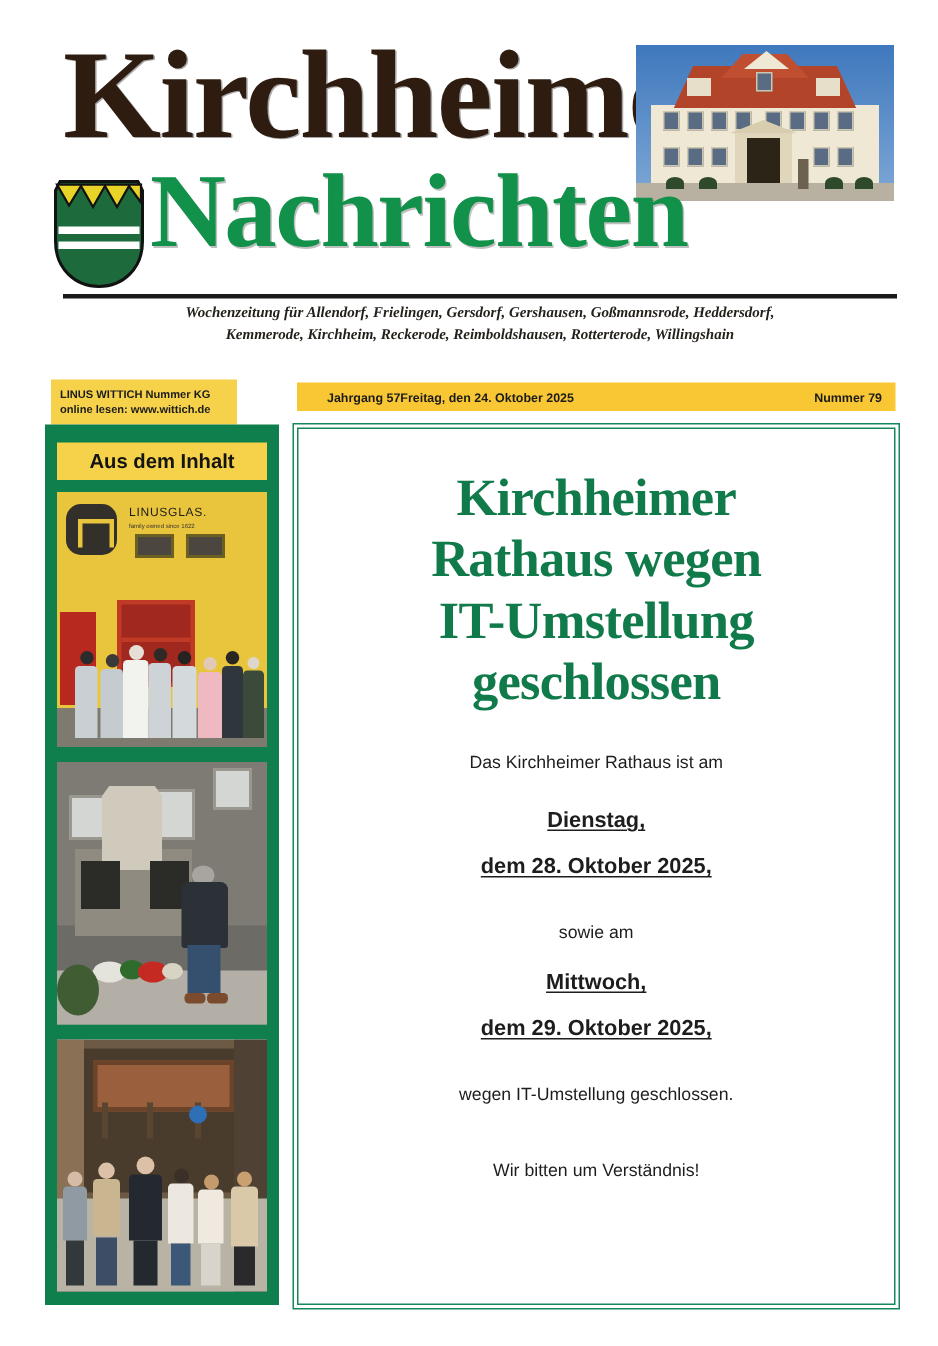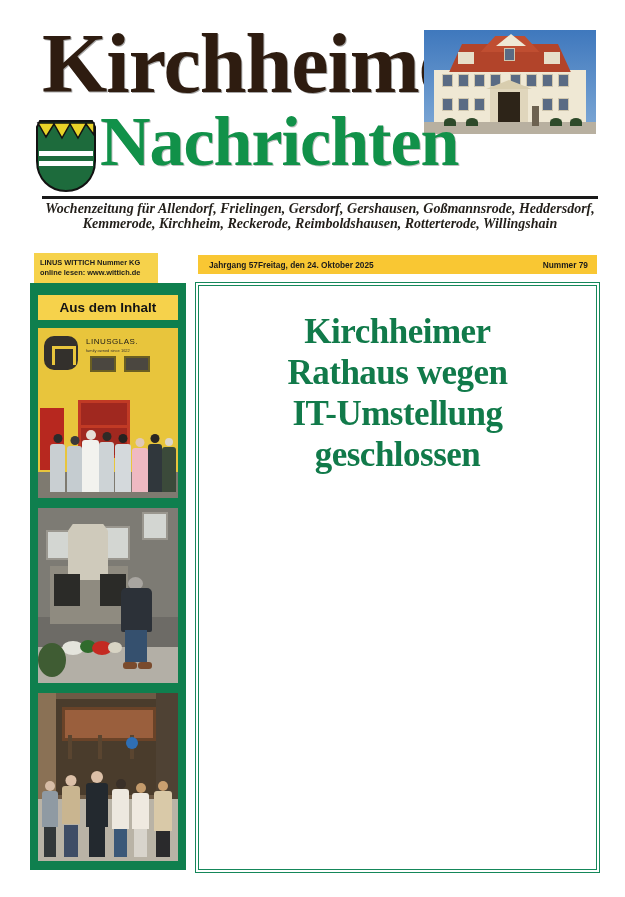--- a/index.html
+++ b/index.html
@@ -51,37 +51,37 @@
     font-weight:700;font-size:70px;line-height:74px;
     color:#119149;letter-spacing:-1px;text-align:left;padding-left:100px;
     box-sizing:border-box;white-space:nowrap;
     text-shadow:1px 1px 0 rgba(0,0,0,.25);
   }
   .mast-rule{position:absolute;left:42px;top:196px;width:556px;height:3px;background:#1a1a1a;}
   .mast-towns{
     position:absolute;left:42px;top:201px;width:556px;
     text-align:center;color:#231f1a;
     font-family:"Liberation Serif", serif;
-    font-style:italic;font-weight:700;font-size:14px;line-height:15px;
+    font-style:italic;font-weight:700;font-size:10px;line-height:15px;
   }
 
   
   .yellow-left{
     position:absolute;left:34px;top:253px;width:124px;height:30px;
     background:#f6d24b;color:#1b1b1b;
     font-size:7.4px;font-weight:700;line-height:10px;
     padding:5px 0 0 6px;box-sizing:border-box;
   }
   .yellow-right{
     position:absolute;left:198px;top:255px;width:399px;height:19px;
     background:#f9c733;color:#1b1b1b;
     font-size:8.3px;font-weight:700;
     display:flex;align-items:center;
   }
-  .yr-left{padding-left:11px;}
+  .yr-left{padding-left:20px;}
   .yr-mid{flex:1;}
   .yr-right{padding-right:9px;}
 
   
   #sidebar{
     position:absolute;left:30px;top:283px;width:156px;height:587px;
     background:#0f7f4e;
   }
   .inhalt-banner{
     position:absolute;left:8px;top:12px;width:140px;height:25px;
@@ -353,13 +353,28 @@
 
 <div id="main-box">
 
   <div class="headline">
     <div>Kirchheimer</div>
     <div>Rathaus wegen</div>
     <div>IT-Umstellung</div>
     <div>geschlossen</div>
   </div>
 
+  <div class="body-wrap">
+    <p class="b-line">Das Kirchheimer Rathaus ist am</p>
+
+    <p class="b-strong sp-a"><u>Dienstag,</u></p>
+    <p class="b-strong"><u>dem 28. Oktober 2025,</u></p>
+
+    <p class="b-line sp-b">sowie am</p>
+
+    <p class="b-strong"><u>Mittwoch,</u></p>
+    <p class="b-strong"><u>dem 29. Oktober 2025,</u></p>
+
+    <p class="b-line sp-b">wegen IT-Umstellung geschlossen.</p>
+
+    <p class="b-line sp-c">Wir bitten um Verständnis!</p>
+  </div>
 </div>
 
 </body></html>

